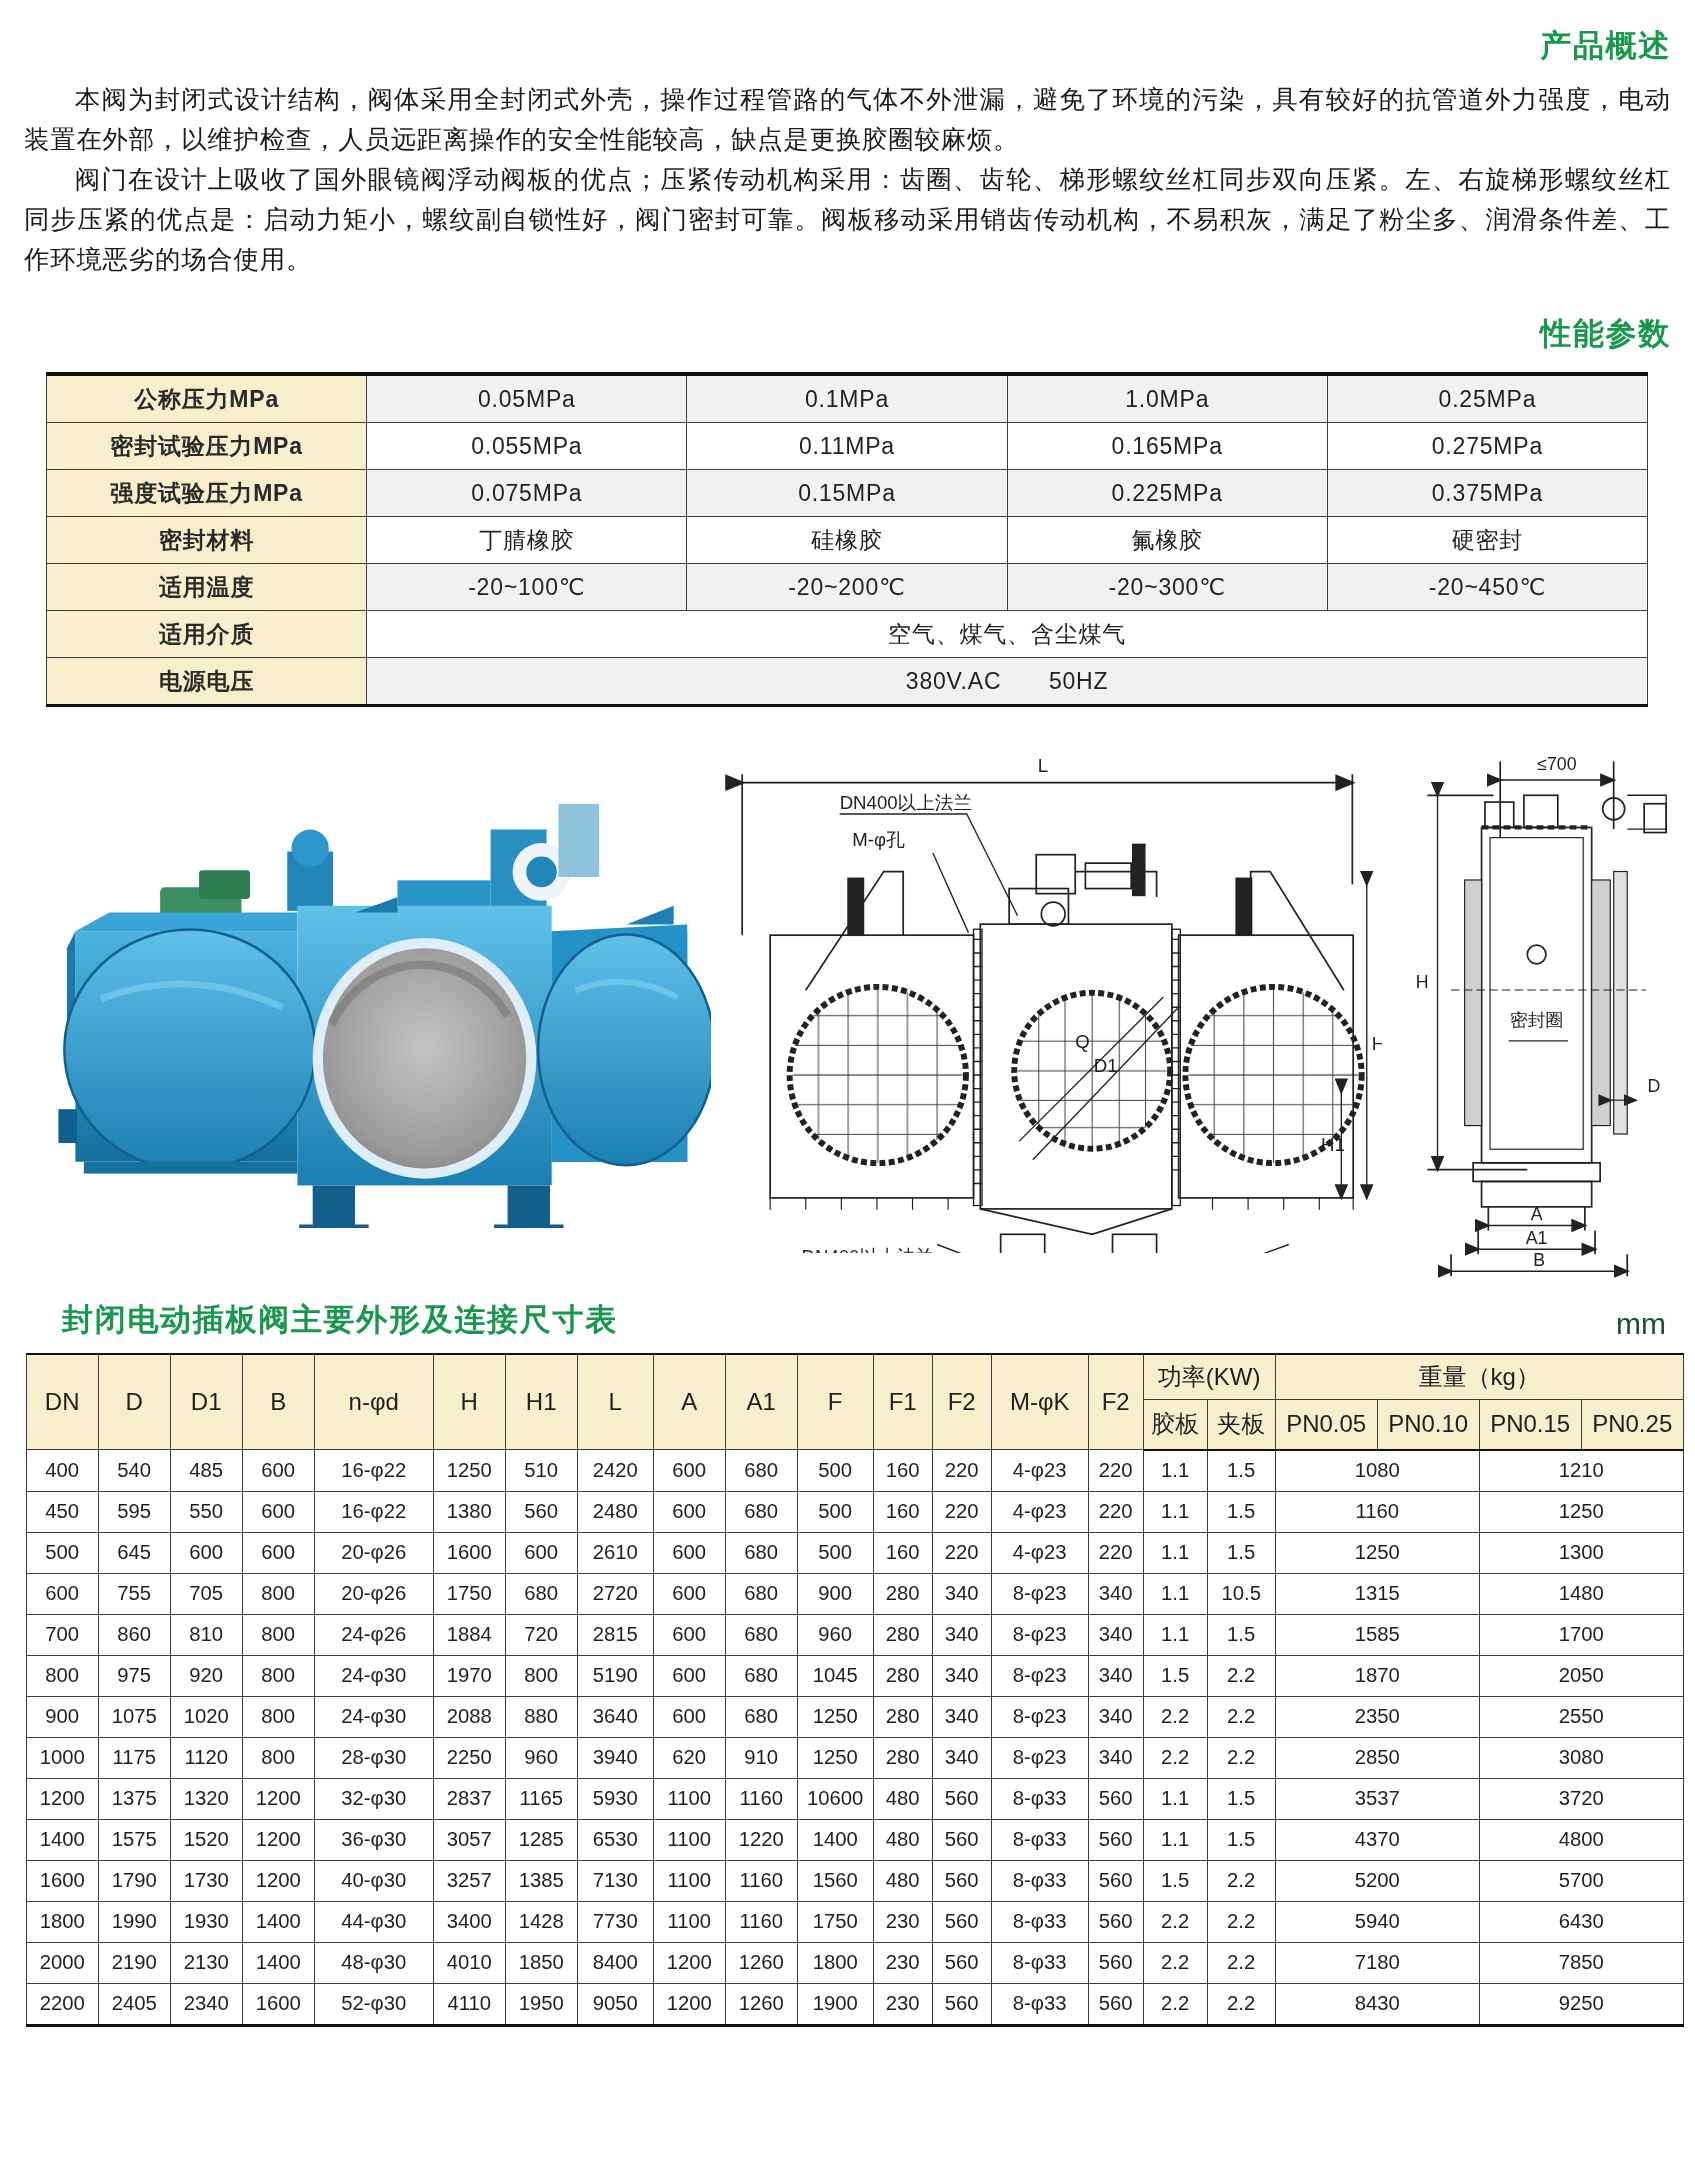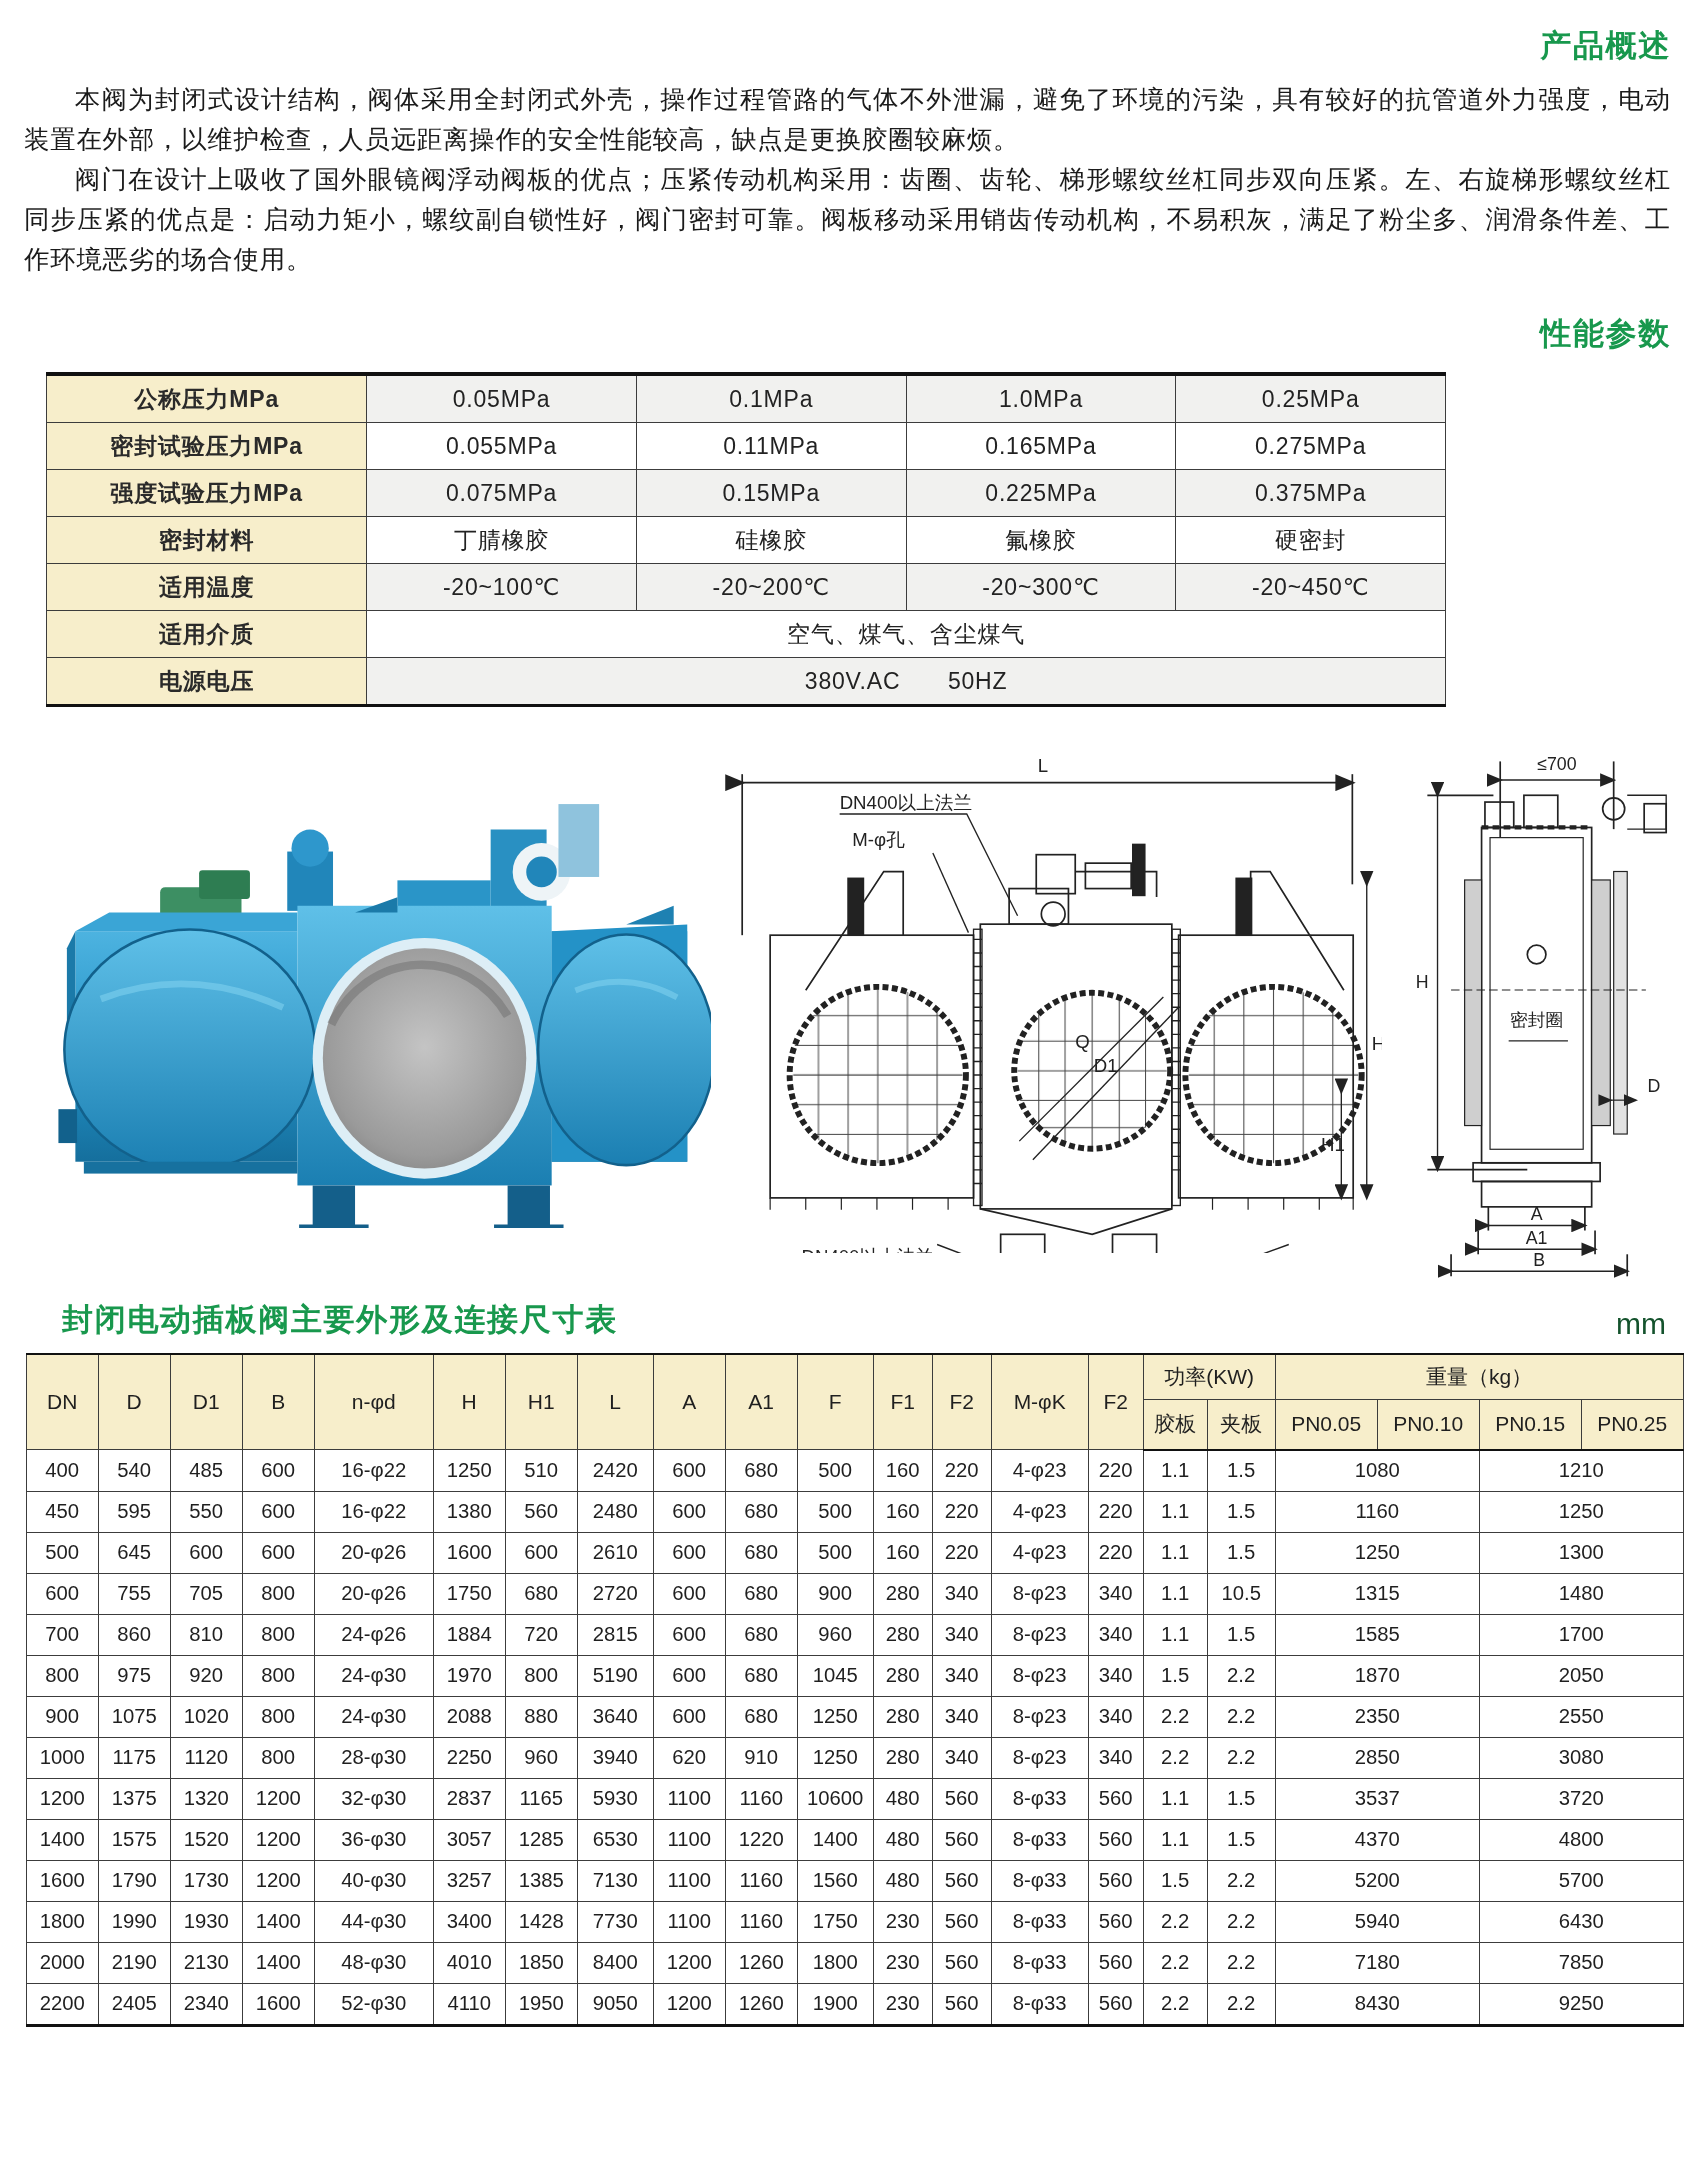--- a/index.html
+++ b/index.html
@@ -8,21 +8,21 @@
     background:#ffffff;font-family:"Liberation Sans","DejaVu Sans",sans-serif;
     color:#1c1c1c;overflow:hidden;box-sizing:border-box;padding:22px 24px 0 24px;
   }
   h1.sec{font-size:31px;font-weight:bold;color:#18984d;margin:3.4px 0 12px 0;letter-spacing:1.7px;text-align:right;}
   .overview p{
     font-size:25.4px;line-height:40px;margin:0;color:#1b1b1b;
     text-indent:2em;text-align:justify;letter-spacing:0.8px;
   }
   
   table.perf{
-    border-collapse:collapse;width:1400px;margin:17px 0 0 22px;table-layout:fixed;
+    border-collapse:collapse;width:1602px;margin:17px 0 0 22px;table-layout:fixed;
     border-top:4.2px solid #111;border-bottom:3.4px solid #111;
     font-size:23px;
   }
   table.perf td{
     border:0.8px solid #3c3c3c;text-align:center;height:46px;padding:0 5.1px;
     letter-spacing:0.8px;color:#222;
   }
   table.perf td.plabel{background:#f7eecb;width:309px;font-weight:bold;color:#2a2a2a;}
   table.perf tr:nth-child(odd) td:not(.plabel){background:#f1f1ef;}
   
@@ -33,21 +33,21 @@
   .dimshead .unit{font-size:30px;color:#14532d;padding-right:5.1px;}
   
   table.dims{
     border-collapse:collapse;width:1648px;margin:12px 0 0 1.7px;table-layout:fixed;
     border-top:2.5px solid #111;border-bottom:3.4px solid #111;font-size:20.3px;
   }
   table.dims th,table.dims td{
     border:0.8px solid #3c3c3c;text-align:center;padding:0 1.7px;color:#1f1f1f;
     overflow:hidden;white-space:nowrap;
   }
-  table.dims thead th{background:#f7eecb;font-weight:normal;font-size:21px;height:49px;}
+  table.dims thead th{background:#f7eecb;font-weight:normal;font-size:24px;height:49px;}
   table.dims thead tr:first-child th{border-bottom-width:0.8px;}
   table.dims thead th.group{height:44px;}
   table.dims thead tr:last-child th{border-bottom:2.5px solid #111;}
   table.dims tbody td{height:40px;background:#fff;}
 </style>
 </head>
 <body>
 
 <div class="page">
 

